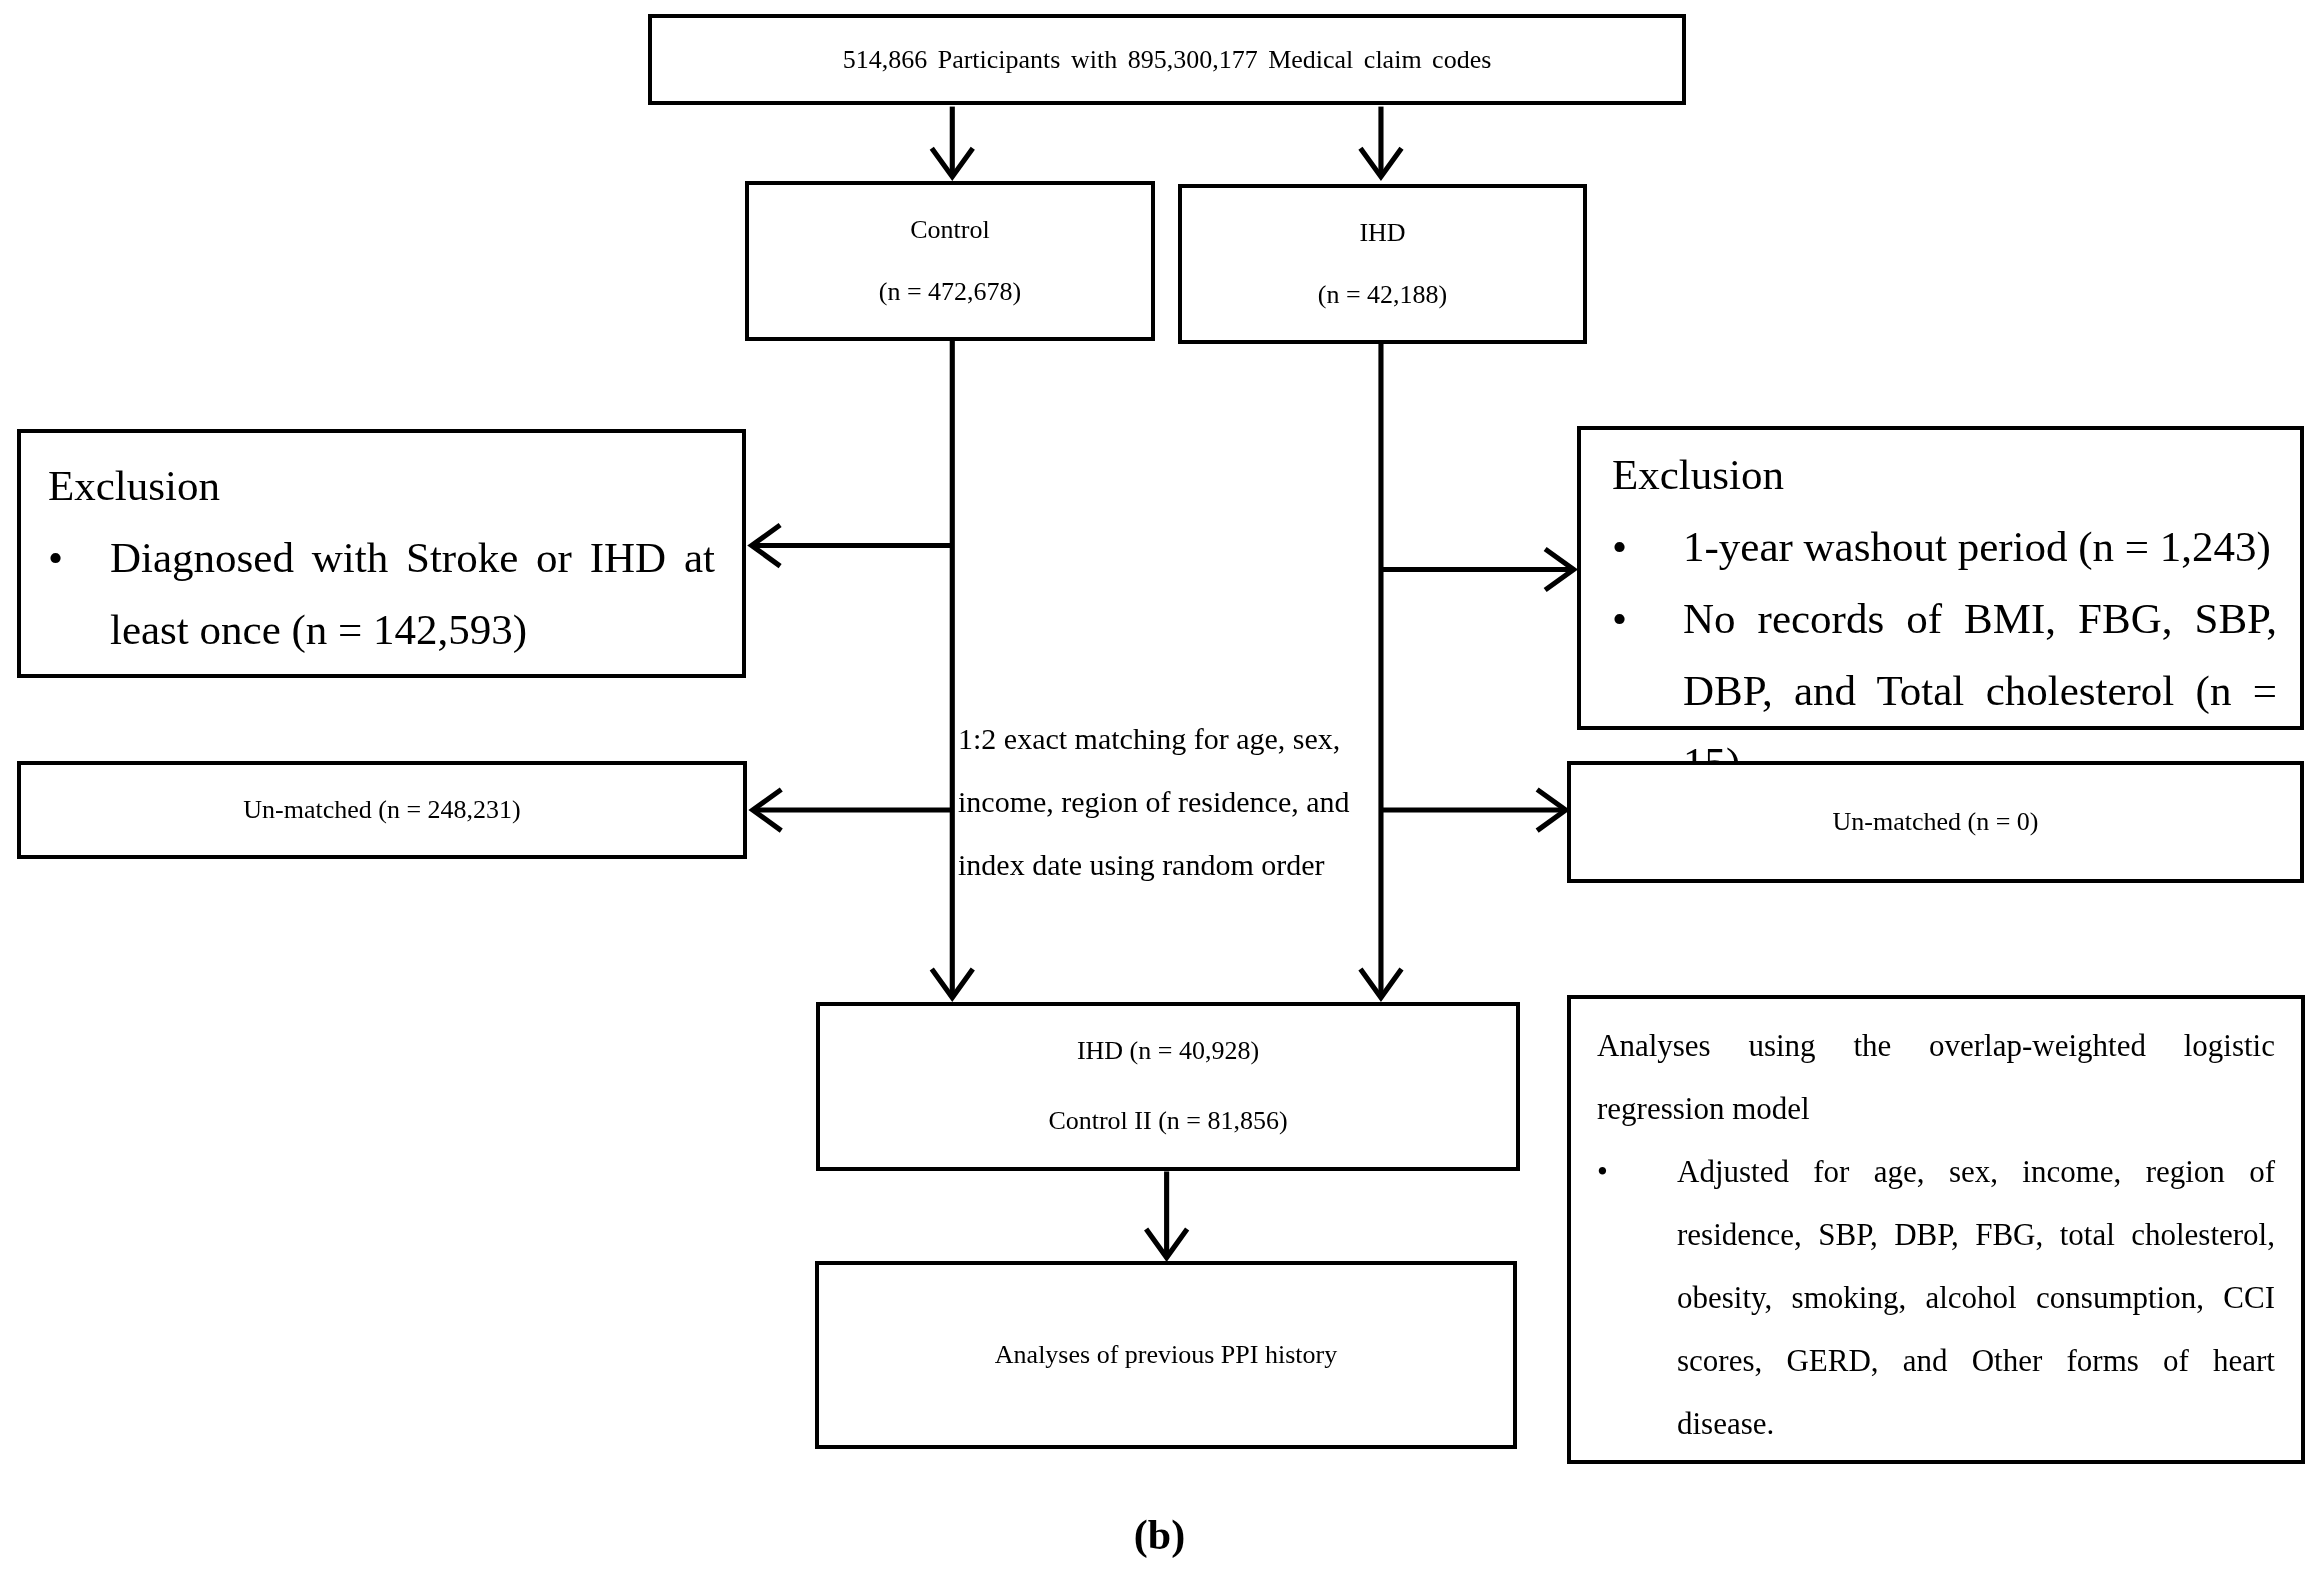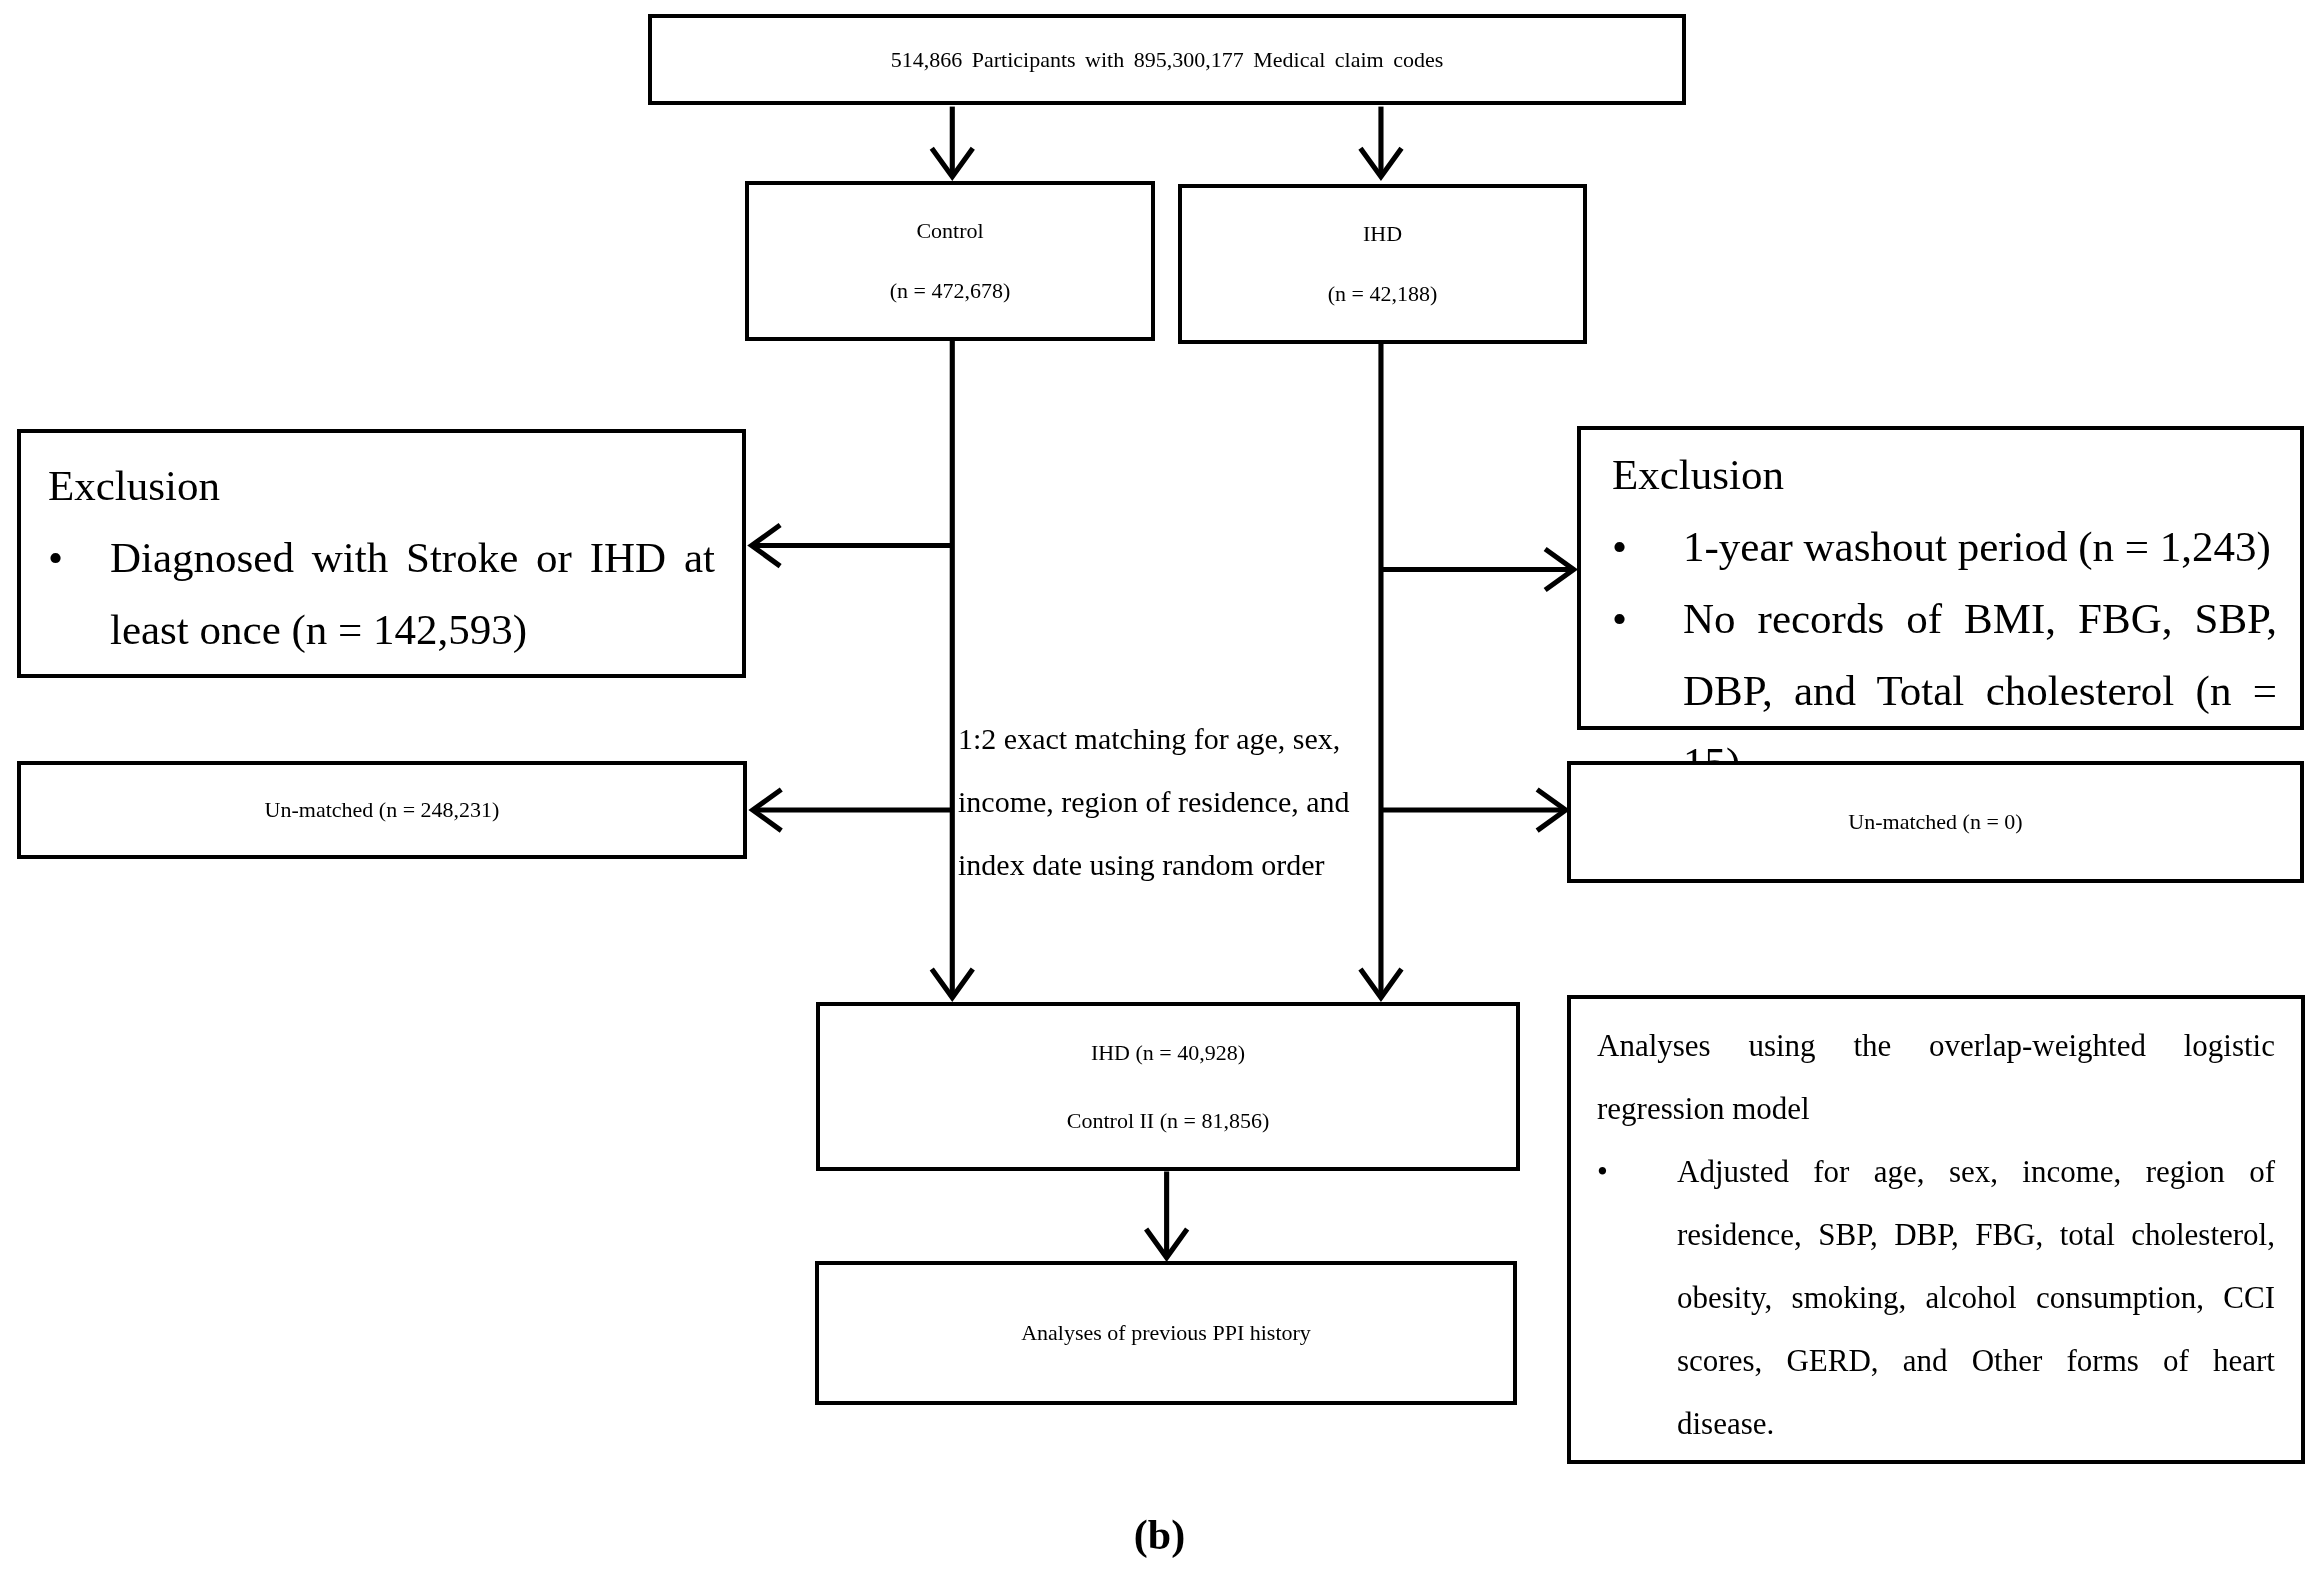--- a/index.html
+++ b/index.html
@@ -22,21 +22,21 @@
     stroke-width: 9;
     fill: none;
     stroke-linecap: butt;
     stroke-linejoin: miter;
   }
   .box {
     position: absolute;
     box-sizing: border-box;
     border: 4.6px solid #000000;
     background: #ffffff;
-    font-size: 22px;
+    font-size: 26px;
     line-height: 1.25;
   }
   .box.centered {
     display: flex;
     flex-direction: column;
     align-items: center;
     justify-content: space-evenly;
     text-align: center;
   }
   .box-top {
@@ -65,21 +65,21 @@
   }
   .box-matched { left: 816px; top: 1002px; width: 704px; height: 169px; gap: 8px; }
   .box-analysis {
     left: 1567px; top: 995px; width: 738px; height: 469px;
     padding: 15px 26px 0 26px;
     font-size: 31px; line-height: 63px;
   }
   .box-analysis .intro { text-align: justify; }
   .box-analysis .bullet .dot { flex: 0 0 80px; }
   .box-ppi {
-    left: 815px; top: 1261px; width: 702px; height: 144px;
+    left: 815px; top: 1261px; width: 702px; height: 188px;
     display: flex; align-items: center; justify-content: center;
     text-align: center;
   }
   .figure-label {
     position: absolute;
     left: 0; top: 1511px; width: 2319px;
     text-align: center;
     font-size: 42px;
     font-weight: bold;
   }

